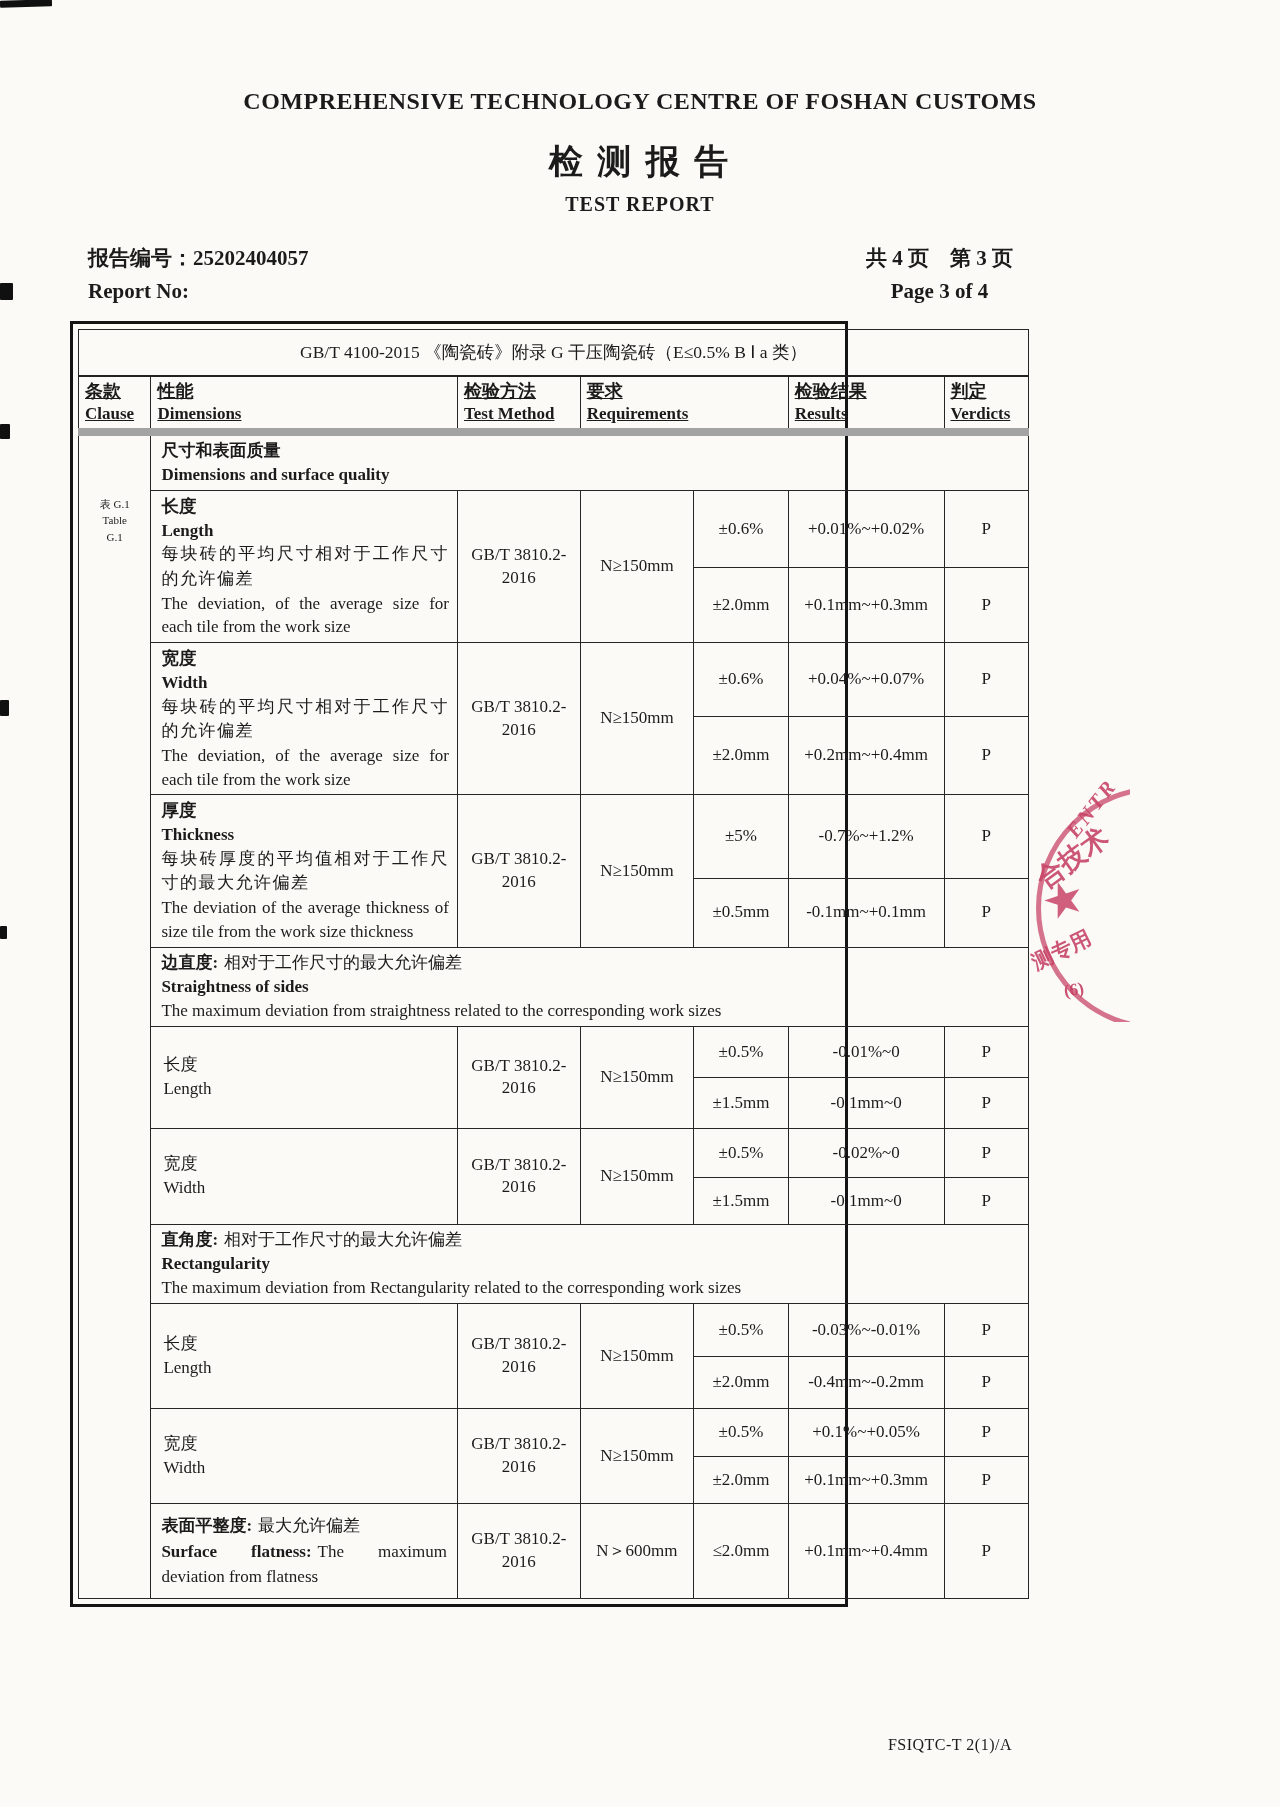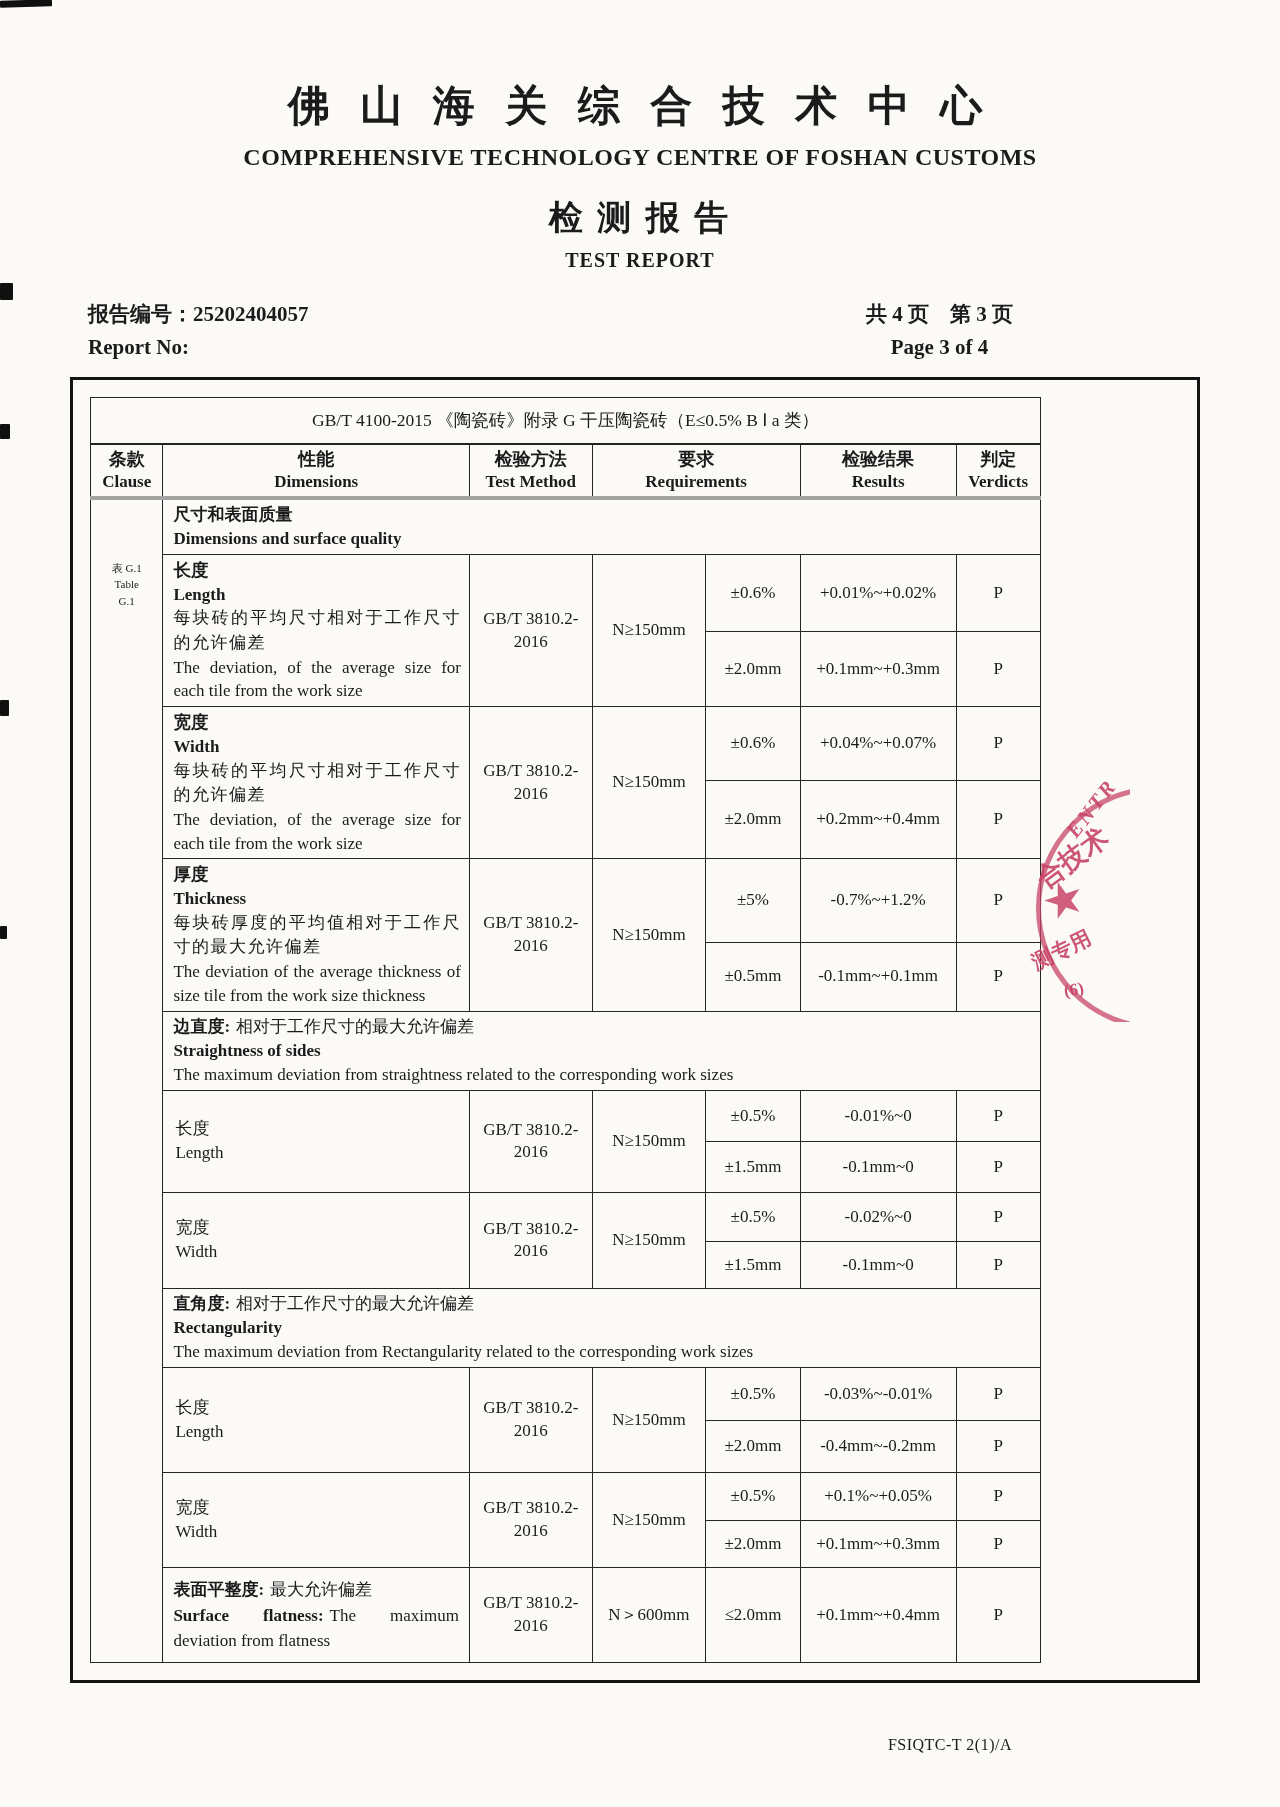--- a/index.html
+++ b/index.html
@@ -16,28 +16,28 @@
   .org-zh { font-size:42px; font-weight:bold; letter-spacing:10px; }
   .org-en { font-size:24px; font-weight:bold; margin-top:10px; letter-spacing:0.5px; }
   .title-zh { font-size:34px; font-weight:bold; letter-spacing:3px; margin-top:24px; }
   .title-en { font-size:20px; font-weight:bold; margin-top:8px; letter-spacing:1px; }
   
   .report-info { width:925px; margin:26px 0 0 88px; display:flex; justify-content:space-between; align-items:flex-start; }
   .report-info .left div, .report-info .right div { font-size:21px; font-weight:bold; line-height:1.55; }
   .report-info .right { text-align:center; }
   
   .table-wrap {
-    width:1130px; margin:14px 0 0 70px;
-    border:3px solid #141414; padding:17px;
+    width:778px; margin:14px 0 0 70px;
+    border:3px solid #141414; padding:5px;
     background:#fbfaf7;
   }
   table { border-collapse:collapse; table-layout:fixed; width:951px; }
   td { border:1px solid #262626; font-size:17px; line-height:1.35; padding:2px 6px; vertical-align:middle; }
   .title-row td { height:46px; text-align:center; font-size:17.5px; border-bottom:2px solid #222; }
-  .head-row td { height:50px; text-align:center; border-bottom:4px solid #a3a3a3; }
+  .head-row td { height:50px; text-align:left; border-bottom:8px solid #a3a3a3;text-decoration:underline; }
   .head-zh { display:block; font-weight:bold; font-size:18px; }
   .head-en { display:block; font-weight:bold; font-size:17px; }
   .clause-cell { vertical-align:top; text-align:center; padding-top:60px; font-size:11px; }
   .clause-cell span { display:block; line-height:1.5; }
   .section-cell { padding:3px 10px; vertical-align:middle; }
   .section-cell .line { display:block; line-height:1.42; }
   .b { font-weight:bold; }
   .tag { font-weight:bold; margin-right:6px; }
   .props-main { vertical-align:top; padding:3px 8px 3px 10px; }
   .props-main .t-zh { display:block; font-weight:bold; font-size:17.5px; line-height:1.4; }
@@ -72,21 +72,20 @@
 </head>
 <body>
 
 <div class="scan-mark m1"></div>
 <div class="scan-mark m2"></div>
 <div class="scan-mark m3"></div>
 <div class="scan-mark m4"></div>
 <div class="scan-mark m5"></div>
 
 <div class="doc-header">
-  <div class="org-zh">佛 山 海 关 综 合 技 术 中 心</div>
   <div class="org-en">COMPREHENSIVE TECHNOLOGY CENTRE OF FOSHAN CUSTOMS</div>
   <div class="title-zh">检 测 报 告</div>
   <div class="title-en">TEST REPORT</div>
 </div>
 
 <div class="report-info">
   <div class="left">
     <div>报告编号：25202404057</div>
     <div>Report No:</div>
   </div>

